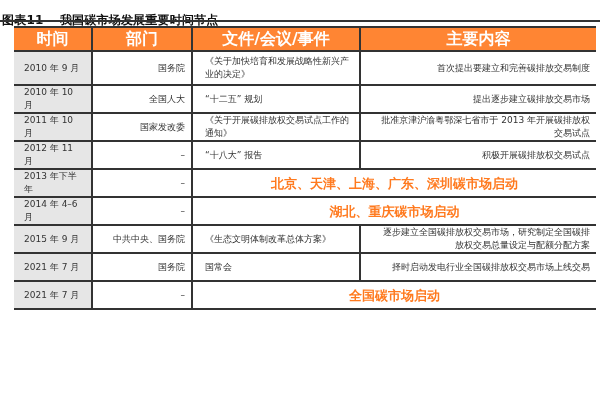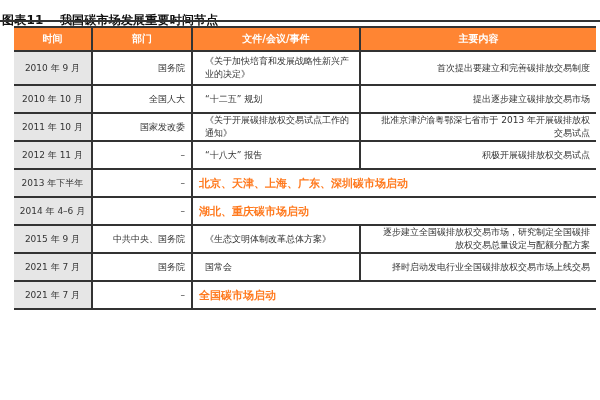--- a/index.html
+++ b/index.html
@@ -6,29 +6,29 @@
   body { width: 600px; height: 400px; position: relative; overflow: hidden;
          font-family: "DejaVu Sans", "Liberation Sans", sans-serif; color: #222; }
   .caption { position: absolute; left: 2px; top: 12px; font-size: 12px; font-weight: bold; color: #111; letter-spacing: 0.2px; }
   .caption .num { margin-right: 12px; }
   .caption-rule { position: absolute; left: 0; top: 20px; width: 600px; height: 2px; background: #333; }
   table { position: absolute; left: 14px; top: 26px; width: 582px; border-collapse: collapse; table-layout: fixed; }
   col.c-time { width: 78px; }
   col.c-dept { width: 100px; }
   col.c-doc { width: 168px; }
   col.c-content { width: 236px; }
-  thead th { background: #ff8533; color: #fff; font-size: 10px; font-weight: bold; height: 22px;
+  thead th { background: #ff8533; color: #fff; font-size: 16px; font-weight: bold; height: 22px;
              border-top: 2px solid #333; border-bottom: 2px solid #333; border-left: 2px solid #333; padding: 0; }
   thead th:first-child { border-left: none; }
   tbody td { font-size: 9px; line-height: 13px; border-bottom: 2px solid #333; border-left: 2px solid #333; padding: 0 6px; height: 26px; vertical-align: middle; color: #333; }
-  tbody td:first-child { border-left: none; background: #e6e6e6; text-align: center; padding: 0 4px; margin-left: 45px; }
+  tbody td:first-child { border-left: none; background: #e6e6e6; padding: 0 10px; margin-left: 45px; }
   td.dept { text-align: right; }
   td.doc { text-align: left; padding-left: 12px; }
   td.content { text-align: right; padding-left: 14px; }
-  td.milestone { text-align: left; color: #ff7a1f; font-weight: bold; font-size: 11px; margin-left: 16px; }
+  td.milestone { text-align: center; color: #ff7a1f; font-weight: bold; font-size: 13px; margin-left: 16px; }
   tr.tall td { height: 32px; }
   tr.r-last td { border-bottom: 2px solid #333; }
 </style>
 </head>
 <body>
 
 <div class="caption">
   <span class="num">图表11</span>
   <span>我国碳市场发展重要时间节点</span>
 </div>

